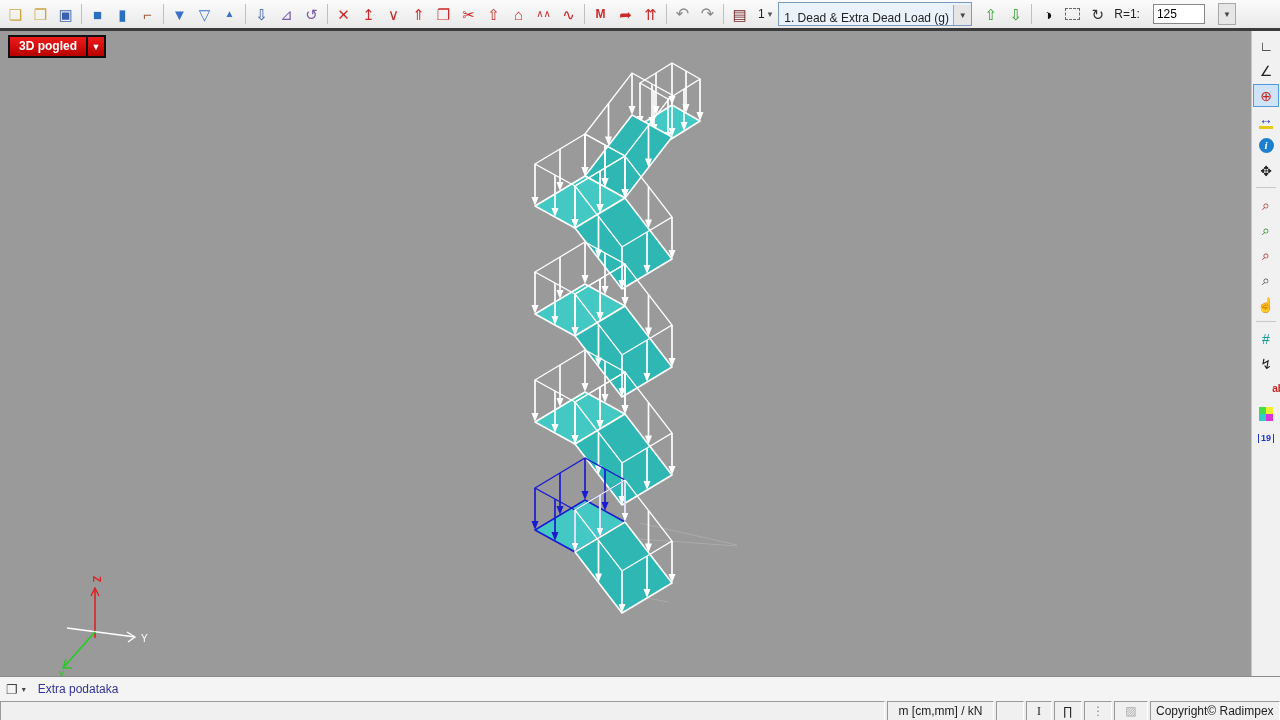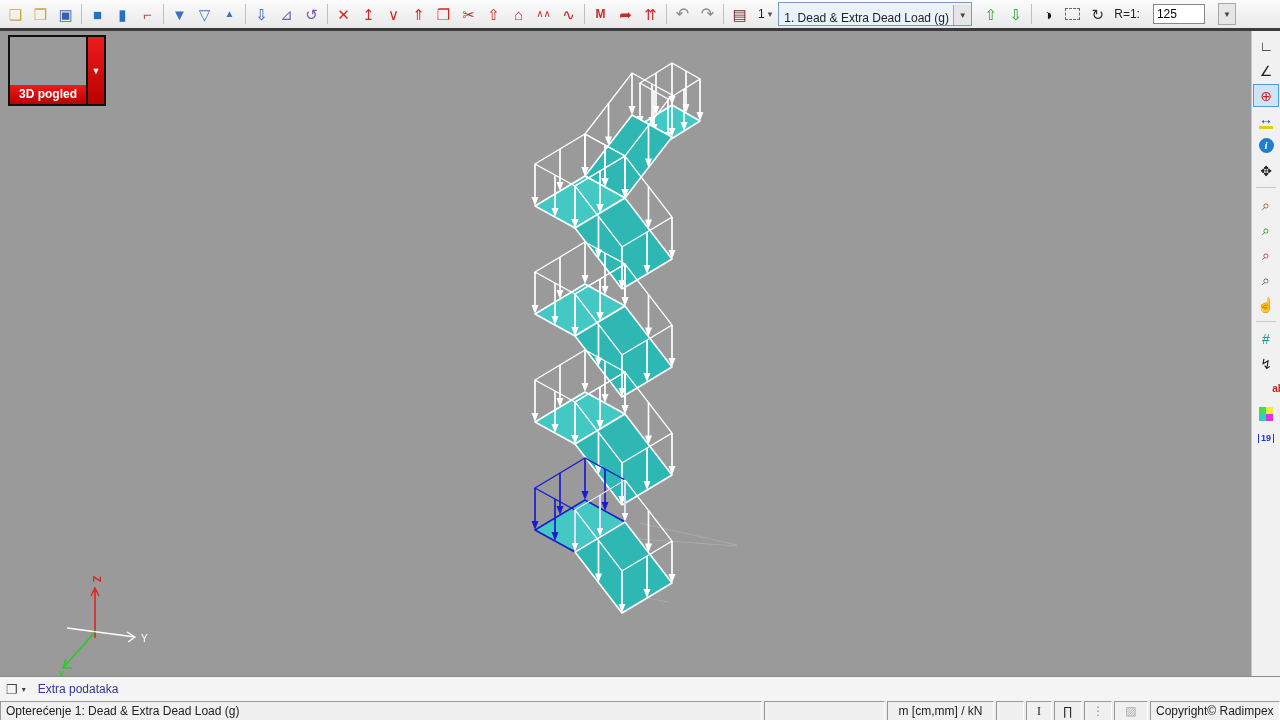--- a/index.html
+++ b/index.html
@@ -24,21 +24,21 @@
   .scale-caret{width:16px;height:20px;background:#e6e6e6;border:1px solid #a8a8a8;
                display:flex;align-items:center;justify-content:center;font-size:8px;color:#444;}
   .dashed-box{width:13px;height:10px;border:1px dashed #666;}
   
   .dark-strip{height:3px;background:#3c3c3c;}
   .main{display:flex;height:645px;}
   .canvas{position:relative;flex:1;background:#9a9a9a;overflow:hidden;}
   .canvas svg{position:absolute;left:0;top:0;}
   .view-tab{position:absolute;top:4px;left:8px;display:flex;border:2px solid #101010;z-index:5;}
   .view-tab-label{background:linear-gradient(#ee1c1c,#b70000);color:#fff;font-weight:bold;
-                  font-size:12px;padding:2px 9px 3px 9px;margin-top:48px;}
+                  font-size:12px;padding:2px 9px 3px 9px;}
   .view-tab-caret{background:linear-gradient(#ee1c1c,#b70000);color:#fff;border-left:2px solid #101010;
                   display:flex;align-items:center;justify-content:center;width:16px;font-size:9px;}
   
   .sidebar{width:28px;background:#f1f1f1;border-left:1px solid #c6c6c6;display:flex;
            flex-direction:column;align-items:center;padding-top:3px;}
   .sb-btn{width:24px;height:21px;display:flex;align-items:center;justify-content:center;
           font-size:14px;line-height:1;margin-bottom:2px;border:1px solid transparent;}
   .sb-btn.active{background:#cfe4f7;border:1px solid #5599dd;}
   .sb-sep{width:20px;height:1px;background:#c8c8c8;margin:3px 0 5px 0;}
   .info-circle{width:15px;height:15px;border-radius:50%;background:#1e7fd0;color:#fff;
@@ -449,23 +449,20 @@
     </div>
 </div>
 
 <div class="command-bar">
   <span class="cmd-icon">❐</span>
   <span class="cmd-caret">▾</span>
   <span class="command-label">Extra podataka</span>
 </div>
 
 <div class="status-bar">
-  <div class="cell" style="width:750px;">
-    <span>Opterećenje 1: Dead &amp; Extra Dead Load (g)</span>
-  </div>
   <div class="cell" style="flex:1;"></div>
   <div class="cell" style="width:95px;justify-content:center;">
     <span>m [cm,mm] / kN</span>
   </div>
   <div class="cell" style="width:16px;"></div>
   <div class="cell" style="width:14px;justify-content:center;font-family:'Liberation Serif',serif;">
     <span>I</span>
   </div>
   <div class="cell" style="width:16px;justify-content:center;">
     <span>∏</span>

